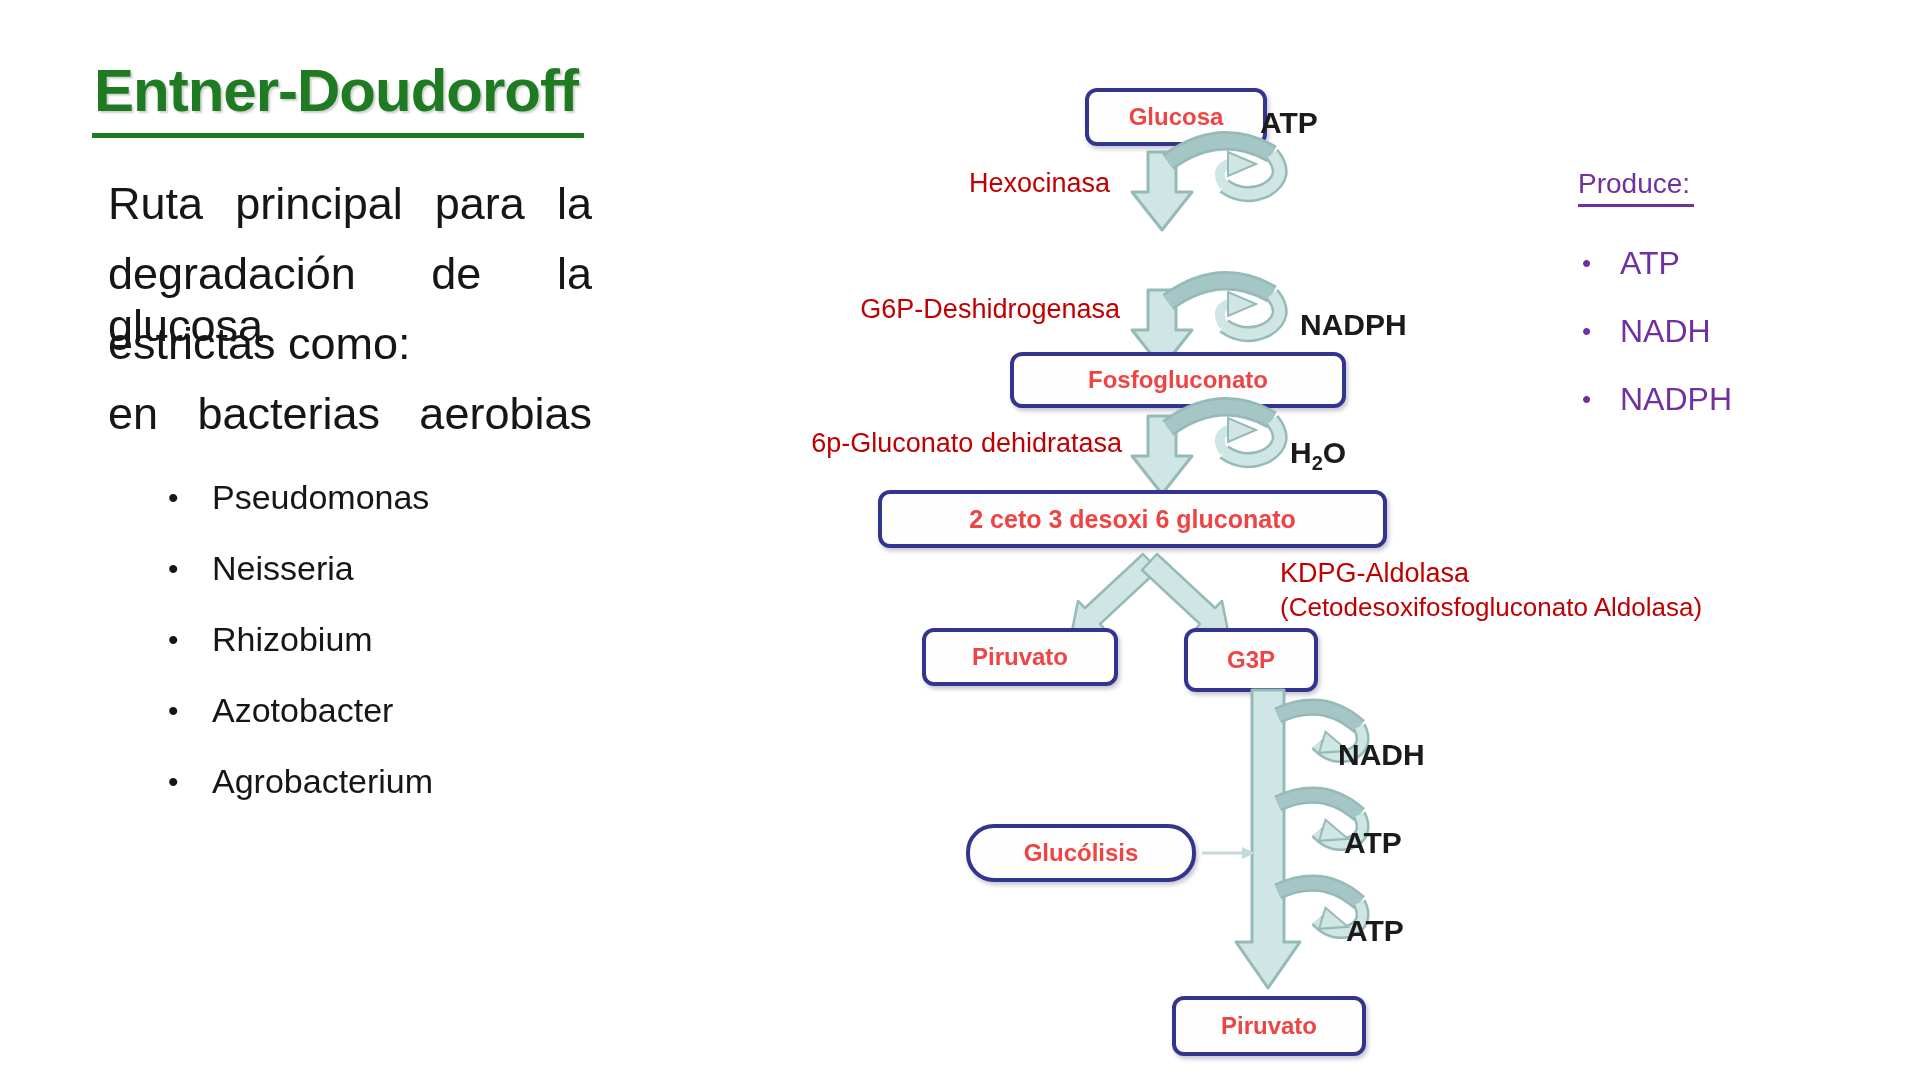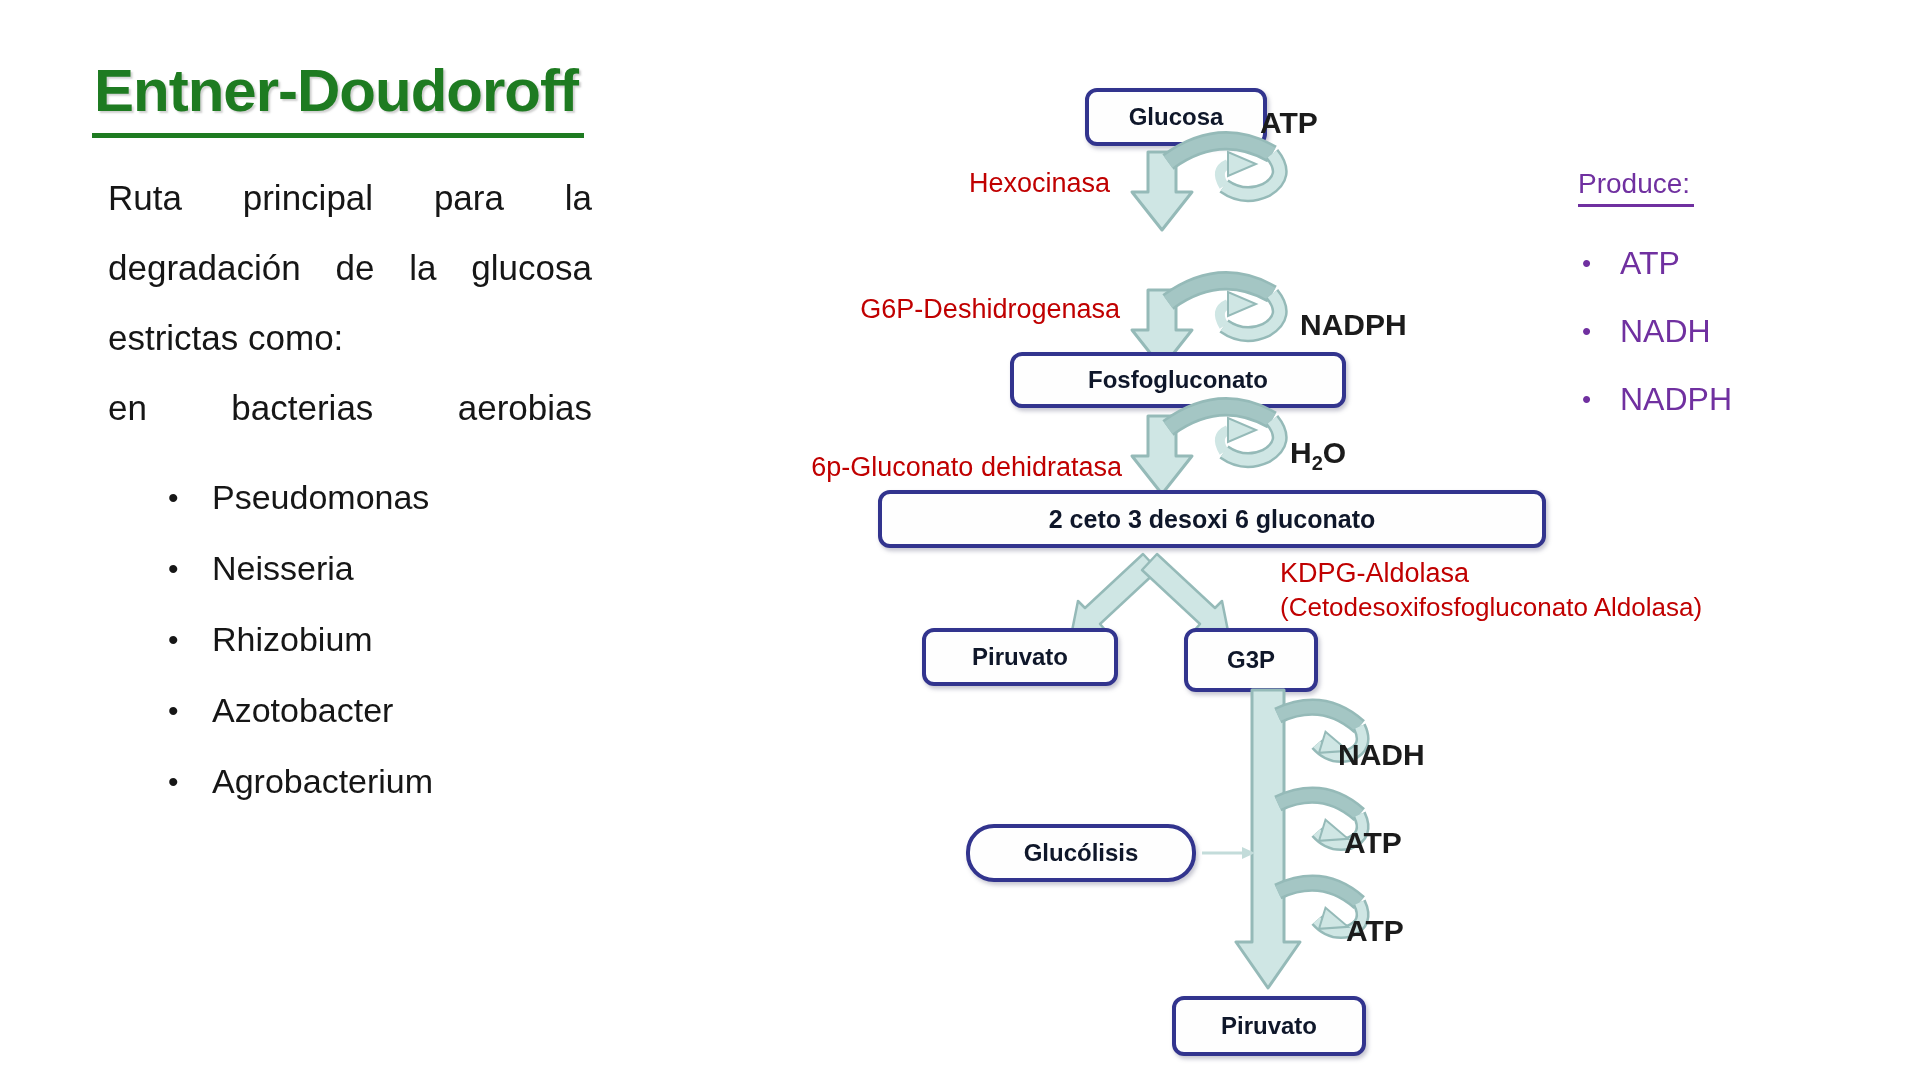--- a/index.html
+++ b/index.html
@@ -9,38 +9,38 @@
   *{margin:0;padding:0;box-sizing:border-box;}
   html,body{background:#ffffff;}
   .slide{position:relative;width:1920px;height:1080px;background:#ffffff;overflow:hidden;
          font-family:"Liberation Sans",sans-serif;color:var(--ink);}
 
   
   .title{position:absolute;left:92px;top:56px;font-size:60px;letter-spacing:-1px;
          color:var(--green);font-weight:700;display:inline-block;
          border-bottom:5px solid var(--green);padding:0 6px 8px 2px;
          text-shadow:2px 2px 2px rgba(120,120,120,.35);}
-  .para{position:absolute;left:108px;top:178px;width:484px;font-size:35px;color:#161616;}
+  .para{position:absolute;left:108px;top:178px;width:484px;font-size:45px;color:#161616;}
   .para-line{height:70px;text-align:justify;text-align-last:justify;}
   .para-line.last{text-align-last:left;}
   .blist{position:absolute;left:168px;top:462px;font-size:34px;color:#161616;}
   .b-item{height:71px;display:flex;align-items:center;}
   .b-dot{width:44px;font-size:30px;}
   
   .produce{position:absolute;left:1578px;top:168px;color:var(--purple);}
   .produce-title{font-size:28px;display:inline-block;border-bottom:3px solid var(--purple);
                  padding:0 4px 4px 0;}
   .plist{margin-top:22px;font-size:32px;}
   .p-item{height:68px;display:flex;align-items:center;}
   .p-dot{width:42px;font-size:26px;padding-left:4px;}
 
   
   .node{position:absolute;border:4px solid var(--navy);border-radius:12px;background:#fefefe;
         box-shadow:2px 3px 4px rgba(90,90,120,.35);display:flex;align-items:center;
-        justify-content:center;font-weight:bold;font-size:24px;color:#0f172a;}
+        justify-content:center;font-weight:bold;font-size:24px;color:#ef4444;}
   .enzyme{position:absolute;color:var(--red);font-size:27px;white-space:nowrap;}
   .enzyme.right{text-align:right;}
   .enzyme-block{position:absolute;color:var(--red);font-size:27px;line-height:34px;}
   .cof{position:absolute;color:#1b1b1b;font-weight:bold;font-size:30px;white-space:nowrap;}
   .cof sub{font-size:20px;}
   .asvg{position:absolute;overflow:visible;}
 </style>
 </head>
 <body>
 
@@ -134,23 +134,23 @@
   </svg>
   <svg class="asvg" style="left:1158px;top:402px;" width="150" height="80">
     <path d="M 10 26 Q 62 -12 114 18" fill="none" style="stroke:var(--arrow-stroke);" stroke-width="19"></path>
     <path d="M 10 26 Q 62 -12 114 18" fill="none" style="stroke:var(--arrow-dark);" stroke-width="14"></path>
     <path d="M 114 18 Q 132 40 108 54 Q 86 64 66 50" fill="none" style="stroke:var(--arrow-stroke);" stroke-width="16"></path>
     <path d="M 114 18 Q 132 40 108 54 Q 86 64 66 50" fill="none" style="stroke:var(--arrow-fill);" stroke-width="11"></path>
     <path d="M 66 50 Q 56 34 70 28" fill="none" style="stroke:var(--arrow-fill);" stroke-width="10"></path>
     <path d="M 70 16 L 70 40 L 98 28 Z" style="fill:var(--arrow-fill);stroke:var(--arrow-stroke);" stroke-width="2"></path>
   </svg>
   <div class="cof" style="left:1250px;top:436px;margin-left:40px;"><span>H</span><sub>2</sub><span>O</span></div>
-  <div class="enzyme right" style="left:800px;top:428px;width:322px;margin-top:24px;">6p-Gluconato dehidratasa</div>
-
-  <div class="node" style="left:878px;top:490px;width:668px;height:58px;font-size:25px;">2 ceto 3 desoxi 6 gluconato</div>
+  <div class="enzyme right" style="left:800px;top:428px;width:322px;">6p-Gluconato dehidratasa</div>
+
+  <div class="node" style="left:878px;top:490px;width:509px;height:58px;font-size:25px;">2 ceto 3 desoxi 6 gluconato</div>
 
   <svg class="asvg" style="left:1040px;top:552px;" width="220" height="95">
     <path d="M 103 2 L 45 56 L 38 49 L 31 84 L 67 80 L 60 72 L 118 18 Z" style="fill:var(--arrow-fill);stroke:var(--arrow-stroke);" stroke-width="2.5" stroke-linejoin="round"></path>
     <path d="M 117 2 L 175 56 L 182 49 L 189 84 L 153 80 L 160 72 L 102 18 Z" style="fill:var(--arrow-fill);stroke:var(--arrow-stroke);" stroke-width="2.5" stroke-linejoin="round"></path>
   </svg>
 
   <div class="enzyme-block" style="left:1280px;top:556px;width:470px;">
     <div>KDPG-Aldolasa</div>
     <div style="font-size:26px;">(Cetodesoxifosfogluconato Aldolasa)</div>
   </div>

